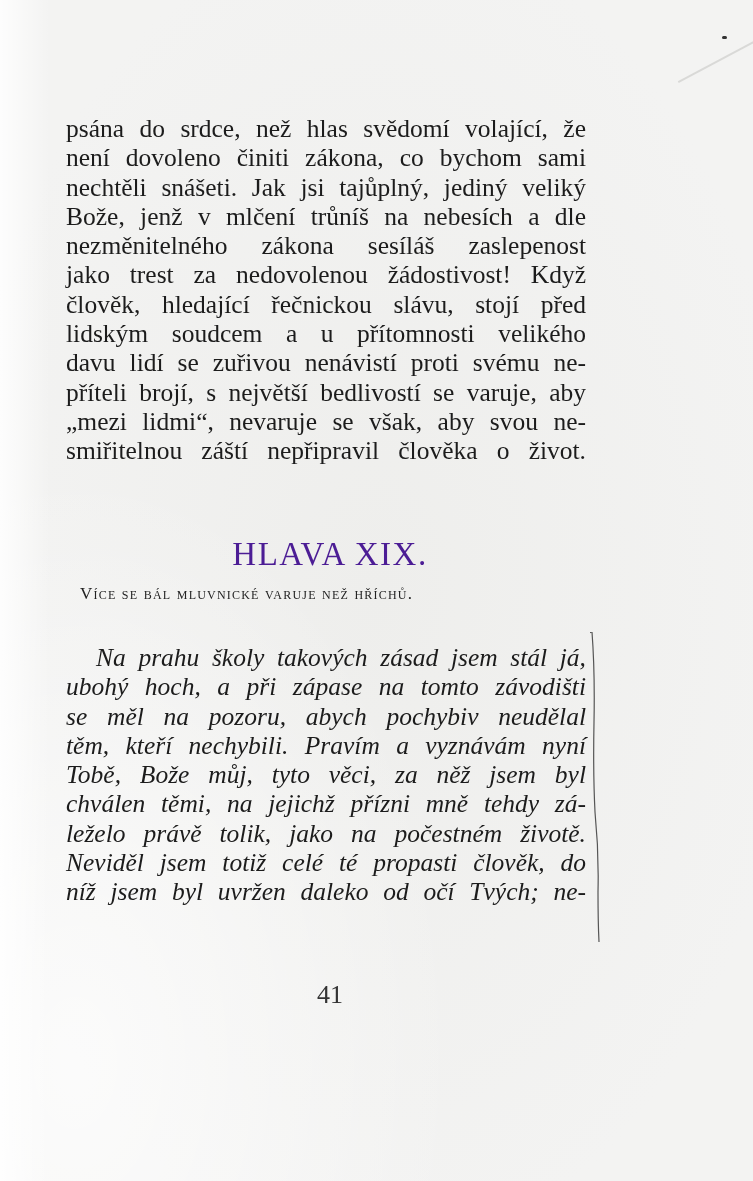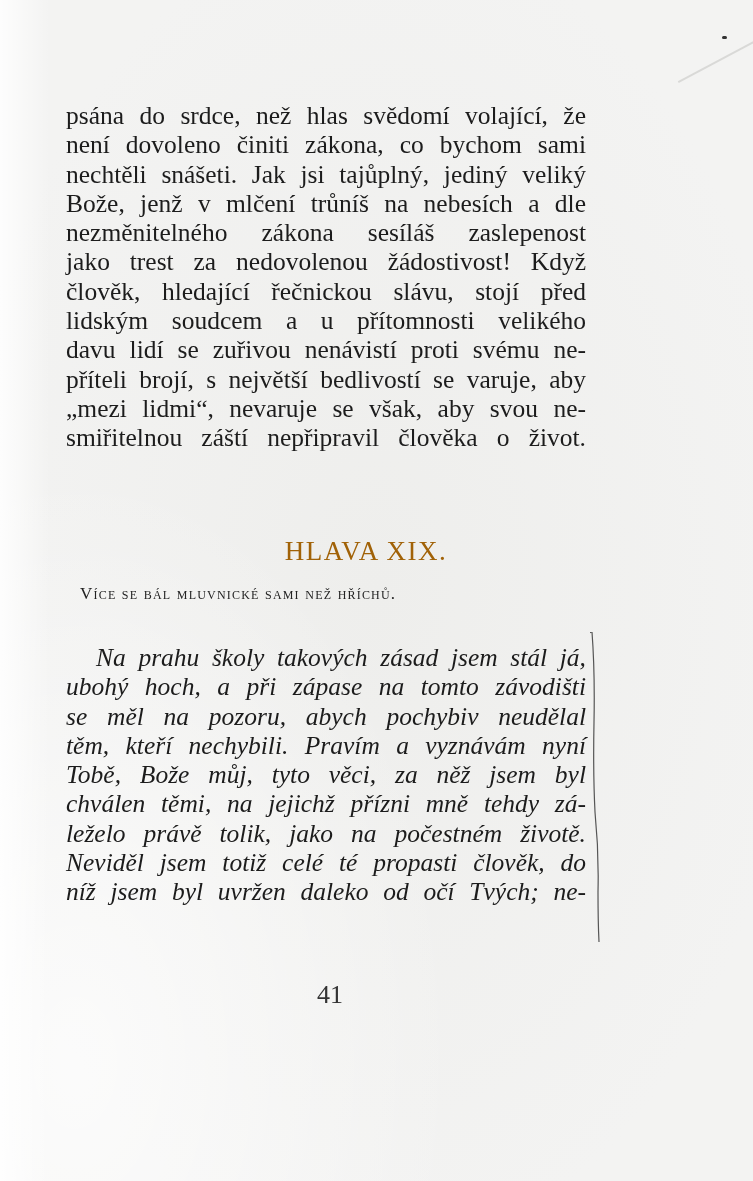--- a/index.html
+++ b/index.html
@@ -54,33 +54,32 @@
     }
     .text-block .line {
       display: block;
       white-space: nowrap;
       text-align: justify;
       text-align-last: justify;
     }
     .text-block .line.indent {
       padding-left: 30px;
     }
-    #para-1 { top: 101px; }
+    #para-1 { top: 114px; }
     #para-2 { top: 643px; font-style: italic; }
     .chapter-heading {
       position: absolute;
       left: 0;
       width: 660px;
       top: 536px;
       text-align: center;
       font-family: "Liberation Serif", "DejaVu Serif", serif;
-      font-size: 27px;
+      font-size: 33px;
       letter-spacing: 1.5px;
-      color: #a16207;
-      margin-left: 36px;
+      color: #4c1d95;
     }
     .chapter-subtitle {
       position: absolute;
       left: 80px;
       top: 584px;
       font-family: "Liberation Serif", "DejaVu Serif", serif;
       font-size: 17px;
       letter-spacing: 1.2px;
       color: #222;
       font-variant: small-caps;
@@ -121,21 +120,21 @@
   <span class="line">jako trest za nedovolenou žádostivost! Když</span>
   <span class="line">člověk, hledající řečnickou slávu, stojí před</span>
   <span class="line">lidským soudcem a u přítomnosti velikého</span>
   <span class="line">davu lidí se zuřivou nenávistí proti svému ne-</span>
   <span class="line">příteli brojí, s největší bedlivostí se varuje, aby</span>
   <span class="line">„mezi lidmi“, nevaruje se však, aby svou ne-</span>
   <span class="line">smiřitelnou záští nepřipravil člověka o život.</span>
 </div>
 
 <div class="chapter-heading">HLAVA XIX.</div>
-<div class="chapter-subtitle">Více se bál mluvnické sami než hříchů.</div>
+<div class="chapter-subtitle">Více se bál mluvnické varuje než hříchů.</div>
 
 <div id="para-2" class="text-block">
   <span class="line indent">Na prahu školy takových zásad jsem stál já,</span>
   <span class="line">ubohý hoch, a při zápase na tomto závodišti</span>
   <span class="line">se měl na pozoru, abych pochybiv neudělal</span>
   <span class="line">těm, kteří nechybili. Pravím a vyznávám nyní</span>
   <span class="line">Tobě, Bože můj, tyto věci, za něž jsem byl</span>
   <span class="line">chválen těmi, na jejichž přízni mně tehdy zá-</span>
   <span class="line">leželo právě tolik, jako na počestném životě.</span>
   <span class="line">Neviděl jsem totiž celé té propasti člověk, do</span>

